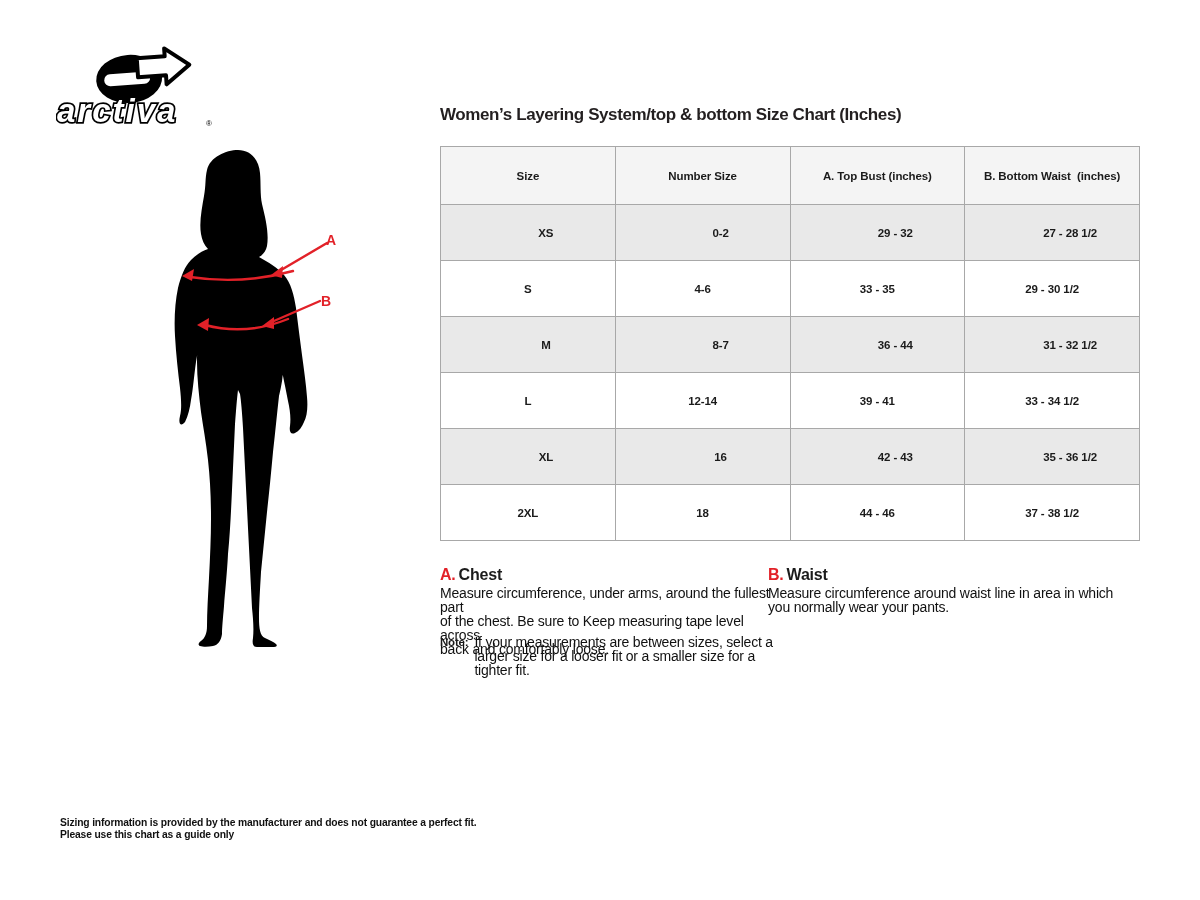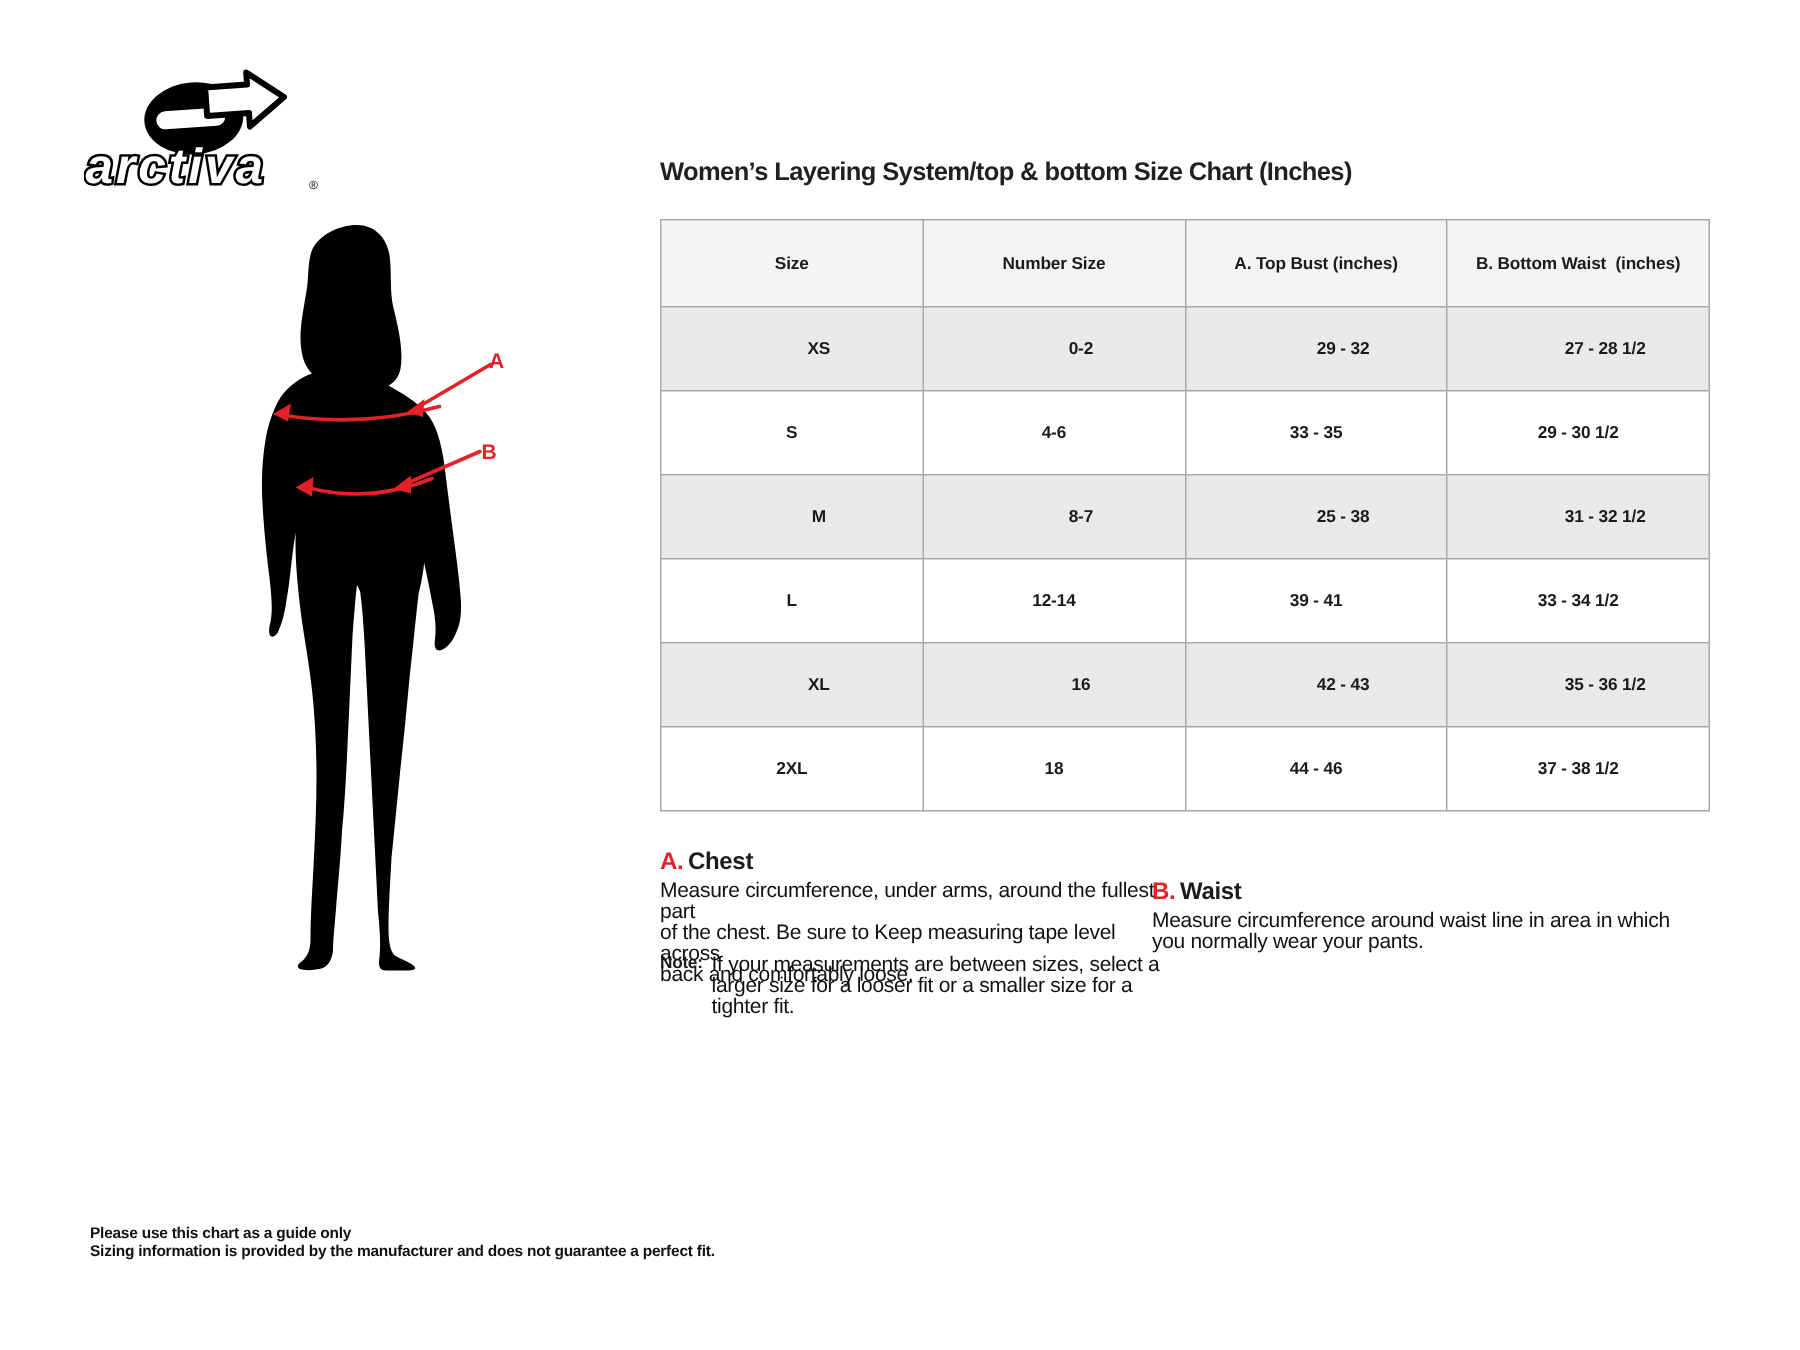--- a/index.html
+++ b/index.html
@@ -31,21 +31,21 @@
   #size-table tr.alt td { background:#e9e9e9;padding-left:36px; }
 
   
   .note-head { font-size:16px; font-weight:bold; margin-bottom:2px; letter-spacing:-0.2px; }
   .red { color:#e22128; margin-right:3px; }
   .note-body {
     font-size:14px; line-height:14px; letter-spacing:-0.2px;
     white-space:pre-line; color:#111;
   }
   #chest-note { left:440px; top:566px; width:340px; }
-  #waist-note { left:768px; top:566px; width:400px;margin-top:20px; }
+  #waist-note { left:768px; top:566px; width:400px; }
   #general-note { left:440px; top:635px; width:340px; display:flex; gap:6px; }
   #general-note .note-label { font-size:11.5px; font-weight:bold; letter-spacing:-0.2px; line-height:14px; }
 
   
   #footer { left:60px; top:817px; width:480px; font-size:10.3px; font-weight:bold; line-height:11.5px; letter-spacing:-0.15px; color:#111; }
 
   
   #figure { left:160px; top:148px; width:190px; height:517px; }
   #figure text { font-family:"Liberation Sans", sans-serif; }
 
@@ -165,21 +165,21 @@
     </tr>
     <tr>
       <td>S</td>
       <td>4-6</td>
       <td>33 - 35</td>
       <td>29 - 30 1/2</td>
     </tr>
     <tr class="alt">
       <td>M</td>
       <td>8-7</td>
-      <td>25 - 38</td>
+      <td>36 - 44</td>
       <td>31 - 32 1/2</td>
     </tr>
     <tr>
       <td>L</td>
       <td>12-14</td>
       <td>39 - 41</td>
       <td>33 - 34 1/2</td>
     </tr>
     <tr class="alt">
       <td>XL</td>
@@ -214,15 +214,15 @@
 </div>
 
 <div id="general-note" class="abs">
   <span class="note-label">Note:</span>
   <div class="note-body">If your measurements are between sizes, select a
 larger size for a looser fit or a smaller size for a
 tighter fit.</div>
 </div>
 
 <div id="footer" class="abs">
+  <div>Sizing information is provided by the manufacturer and does not guarantee a perfect fit.</div>
   <div>Please use this chart as a guide only</div>
-  <div>Sizing information is provided by the manufacturer and does not guarantee a perfect fit.</div>
 </div>
 
 </body></html>

